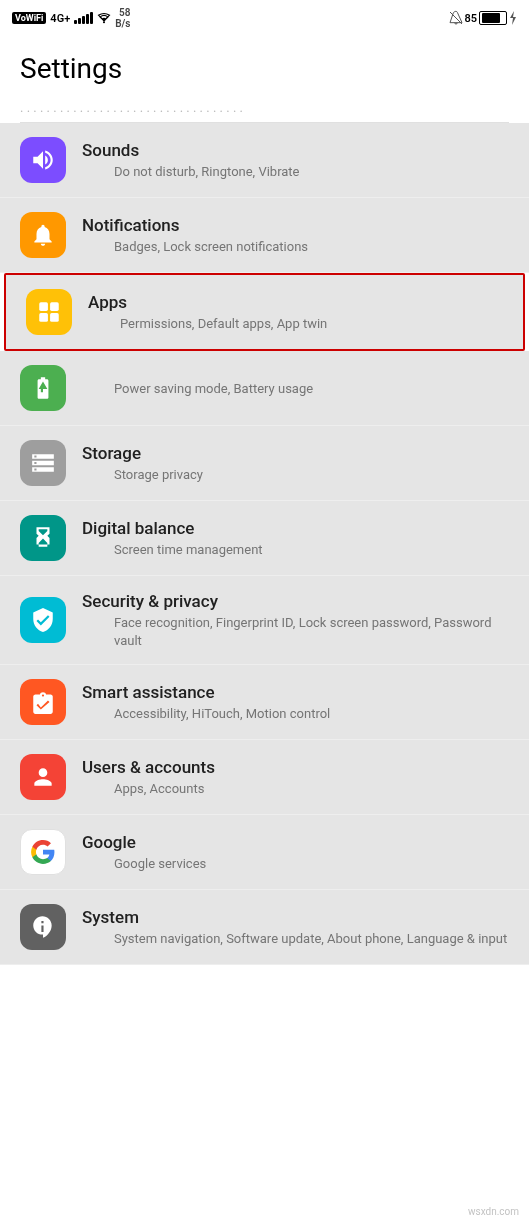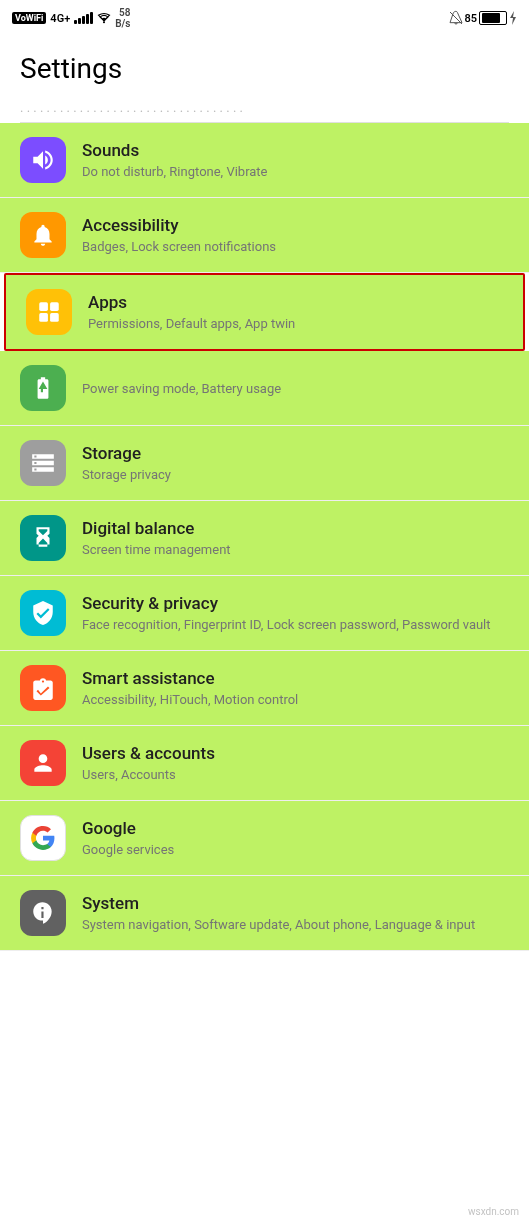--- a/index.html
+++ b/index.html
@@ -103,21 +103,21 @@
     .settings-list {
       width: 100%;
     }
 
     .settings-item {
       display: flex;
       align-items: center;
       padding: 14px 20px;
       border-bottom: 1px solid #eeeeee;
       cursor: pointer;
-      background: #bef264;
+      background: #e5e5e5;
       position: relative;
     }
 
     .settings-item.highlighted {
       border: 2px solid #cc0000;
       margin: 0 4px;
       border-radius: 2px;
     }
 
     .icon-wrapper {
@@ -153,20 +153,21 @@
       font-weight: 500;
       color: #212121;
       line-height: 1.3;
     }
 
     .item-subtitle {
       font-size: 13px;
       color: #757575;
       margin-top: 2px;
       line-height: 1.4;
+      margin-left: 32px;
     }
 
     .watermark {
       position: fixed;
       bottom: 10px;
       right: 10px;
       font-size: 10px;
       color: #999;
       opacity: 0.6;
     }
@@ -236,21 +237,21 @@
     </div>
   </div>
 
   <div class="settings-item">
     <div class="icon-wrapper icon-orange">
       <svg width="26" height="26" viewBox="0 0 24 24" fill="white">
         <path d="M12 22c1.1 0 2-.9 2-2h-4c0 1.1.9 2 2 2zm6-6V11c0-3.07-1.64-5.64-4.5-6.32V4c0-.83-.67-1.5-1.5-1.5S10.5 3.17 10.5 4v.68C7.63 5.36 6 7.92 6 11v5l-2 2v1h16v-1l-2-2z"></path>
       </svg>
     </div>
     <div class="item-text">
-      <div class="item-title">Accessibility</div>
+      <div class="item-title">Notifications</div>
       <div class="item-subtitle">Badges, Lock screen notifications</div>
     </div>
   </div>
 
   <div class="settings-item highlighted">
     <div class="icon-wrapper icon-yellow">
       <svg width="26" height="26" viewBox="0 0 24 24" fill="white">
         <rect x="3" y="3" width="8" height="8" rx="1.5"></rect>
         <rect x="13" y="3" width="8" height="8" rx="1.5"></rect>
         <rect x="3" y="13" width="8" height="8" rx="1.5"></rect>
@@ -323,21 +324,21 @@
   </div>
 
   <div class="settings-item">
     <div class="icon-wrapper icon-red">
       <svg width="26" height="26" viewBox="0 0 24 24" fill="white">
         <path d="M12 12c2.21 0 4-1.79 4-4s-1.79-4-4-4-4 1.79-4 4 1.79 4 4 4zm0 2c-2.67 0-8 1.34-8 4v2h16v-2c0-2.66-5.33-4-8-4z"></path>
       </svg>
     </div>
     <div class="item-text">
       <div class="item-title">Users &amp; accounts</div>
-      <div class="item-subtitle">Users, Accounts</div>
+      <div class="item-subtitle">Apps, Accounts</div>
     </div>
   </div>
 
   <div class="settings-item">
     <div class="icon-wrapper icon-google">
       <svg width="26" height="26" viewBox="0 0 24 24">
         <path d="M22.56 12.25c0-.78-.07-1.53-.2-2.25H12v4.26h5.92c-.26 1.37-1.04 2.53-2.21 3.31v2.77h3.57c2.08-1.92 3.28-4.74 3.28-8.09z" fill="#4285F4"></path>
         <path d="M12 23c2.97 0 5.46-.98 7.28-2.66l-3.57-2.77c-.98.66-2.23 1.06-3.71 1.06-2.86 0-5.29-1.93-6.16-4.53H2.18v2.84C3.99 20.53 7.7 23 12 23z" fill="#34A853"></path>
         <path d="M5.84 14.09c-.22-.66-.35-1.36-.35-2.09s.13-1.43.35-2.09V7.07H2.18C1.43 8.55 1 10.22 1 12s.43 3.45 1.18 4.93l2.85-2.22.81-.62z" fill="#FBBC05"></path>
         <path d="M12 5.38c1.62 0 3.06.56 4.21 1.64l3.15-3.15C17.45 2.09 14.97 1 12 1 7.7 1 3.99 3.47 2.18 7.07l3.66 2.84c.87-2.6 3.3-4.53 6.16-4.53z" fill="#EA4335"></path>

